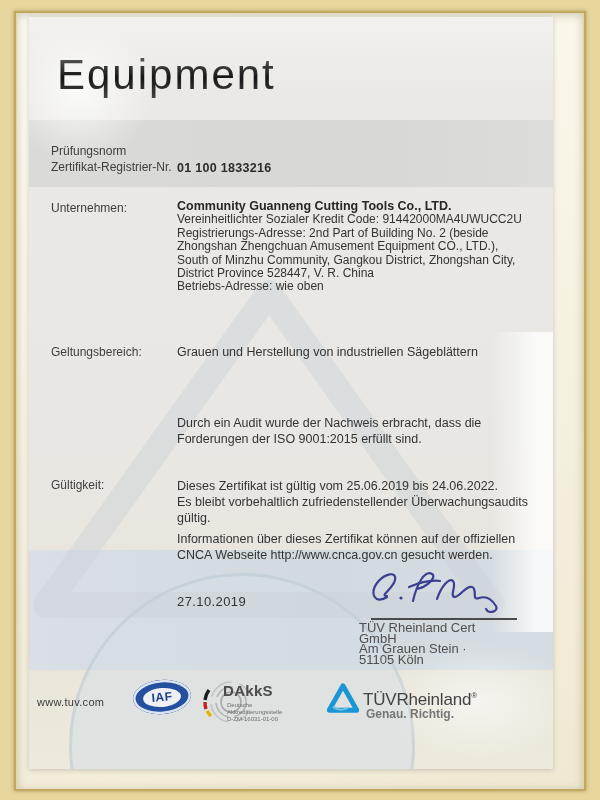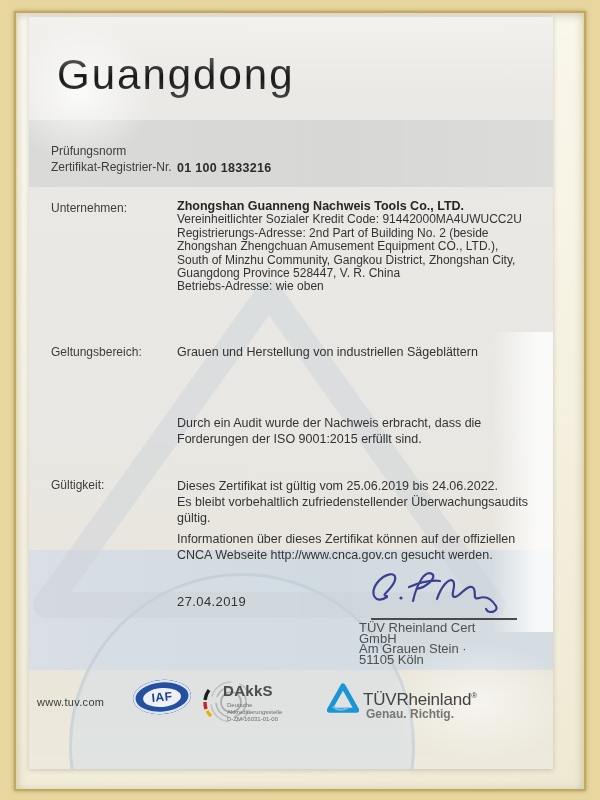--- a/index.html
+++ b/index.html
@@ -81,34 +81,34 @@
     <div class="band-gray"></div>
     <div class="band-blue"></div>
     <div class="wm-circle"></div>
     <svg class="wm-triangle" width="480" height="345" viewBox="0 0 480 345">
       <polygon points="240,18 463,330 17,330" fill="none" stroke="#ccd2d8" stroke-width="26" stroke-linejoin="round"></polygon>
     </svg>
     <div class="glare glare-tl"></div>
     <div class="glare glare-right"></div>
     <div class="glare glare-br"></div>
 
-    <h1 class="title">Guangdong</h1>
+    <h1 class="title">Equipment</h1>
 
     <div class="lbl" style="top:127px">Prüfungsnorm</div>
     <div class="lbl" style="top:143px">Zertifikat-Registrier-Nr.</div>
     <div class="val-bold" style="top:144px">01 100 1833216</div>
 
     <div class="lbl" style="top:184px">Unternehmen:</div>
     <div class="lines" style="top:183px">
-      <div class="company-name">Zhongshan Guanneng Nachweis Tools Co., LTD.</div>
+      <div class="company-name">Community Guanneng Cutting Tools Co., LTD.</div>
       <div>Vereinheitlichter Sozialer Kredit Code: 91442000MA4UWUCC2U</div>
       <div>Registrierungs-Adresse: 2nd Part of Building No. 2 (beside</div>
       <div>Zhongshan Zhengchuan Amusement Equipment CO., LTD.),</div>
       <div>South of Minzhu Community, Gangkou District, Zhongshan City,</div>
-      <div>Guangdong Province 528447, V. R. China</div>
+      <div>District Province 528447, V. R. China</div>
       <div>Betriebs-Adresse: wie oben</div>
     </div>
 
     <div class="lbl" style="top:328px">Geltungsbereich:</div>
     <div class="val" style="top:328px">Grauen und Herstellung von industriellen Sägeblättern</div>
 
     <div class="lines sp" style="top:398px">
       <div>Durch ein Audit wurde der Nachweis erbracht, dass die</div>
       <div>Forderungen der ISO 9001:2015 erfüllt sind.</div>
     </div>
@@ -118,21 +118,21 @@
       <div>Dieses Zertifikat ist gültig vom 25.06.2019 bis 24.06.2022.</div>
       <div>Es bleibt vorbehaltlich zufriedenstellender Überwachungsaudits</div>
       <div>gültig.</div>
     </div>
 
     <div class="lines sp" style="top:514px">
       <div>Informationen über dieses Zertifikat können auf der offiziellen</div>
       <div>CNCA Webseite http://www.cnca.gov.cn gesucht werden.</div>
     </div>
 
-    <div class="date">27.04.2019</div>
+    <div class="date">27.10.2019</div>
 
     <svg class="sig" width="150" height="54" viewBox="0 0 150 54">
       <g fill="none" stroke="#3a3f92" stroke-width="2.2" stroke-linecap="round">
         <path d="M22,32 C10,40 4,28 12,18 C20,8 32,6 30,15 C28,24 14,31 22,31"></path>
         <circle cx="36" cy="33" r="1.6" fill="#3a3f92" stroke="none"></circle>
         <path d="M48,36 C52,18 60,5 67,9 C72,12 62,22 52,24"></path>
         <path d="M44,22 C56,17 68,15 75,16"></path>
         <path d="M72,34 C76,22 84,12 88,16 C92,20 84,32 90,32 C96,31 101,20 107,22 C113,24 106,36 114,33 C120,31 126,33 131,41 C134,46 124,50 121,44"></path>
       </g>
     </svg>

